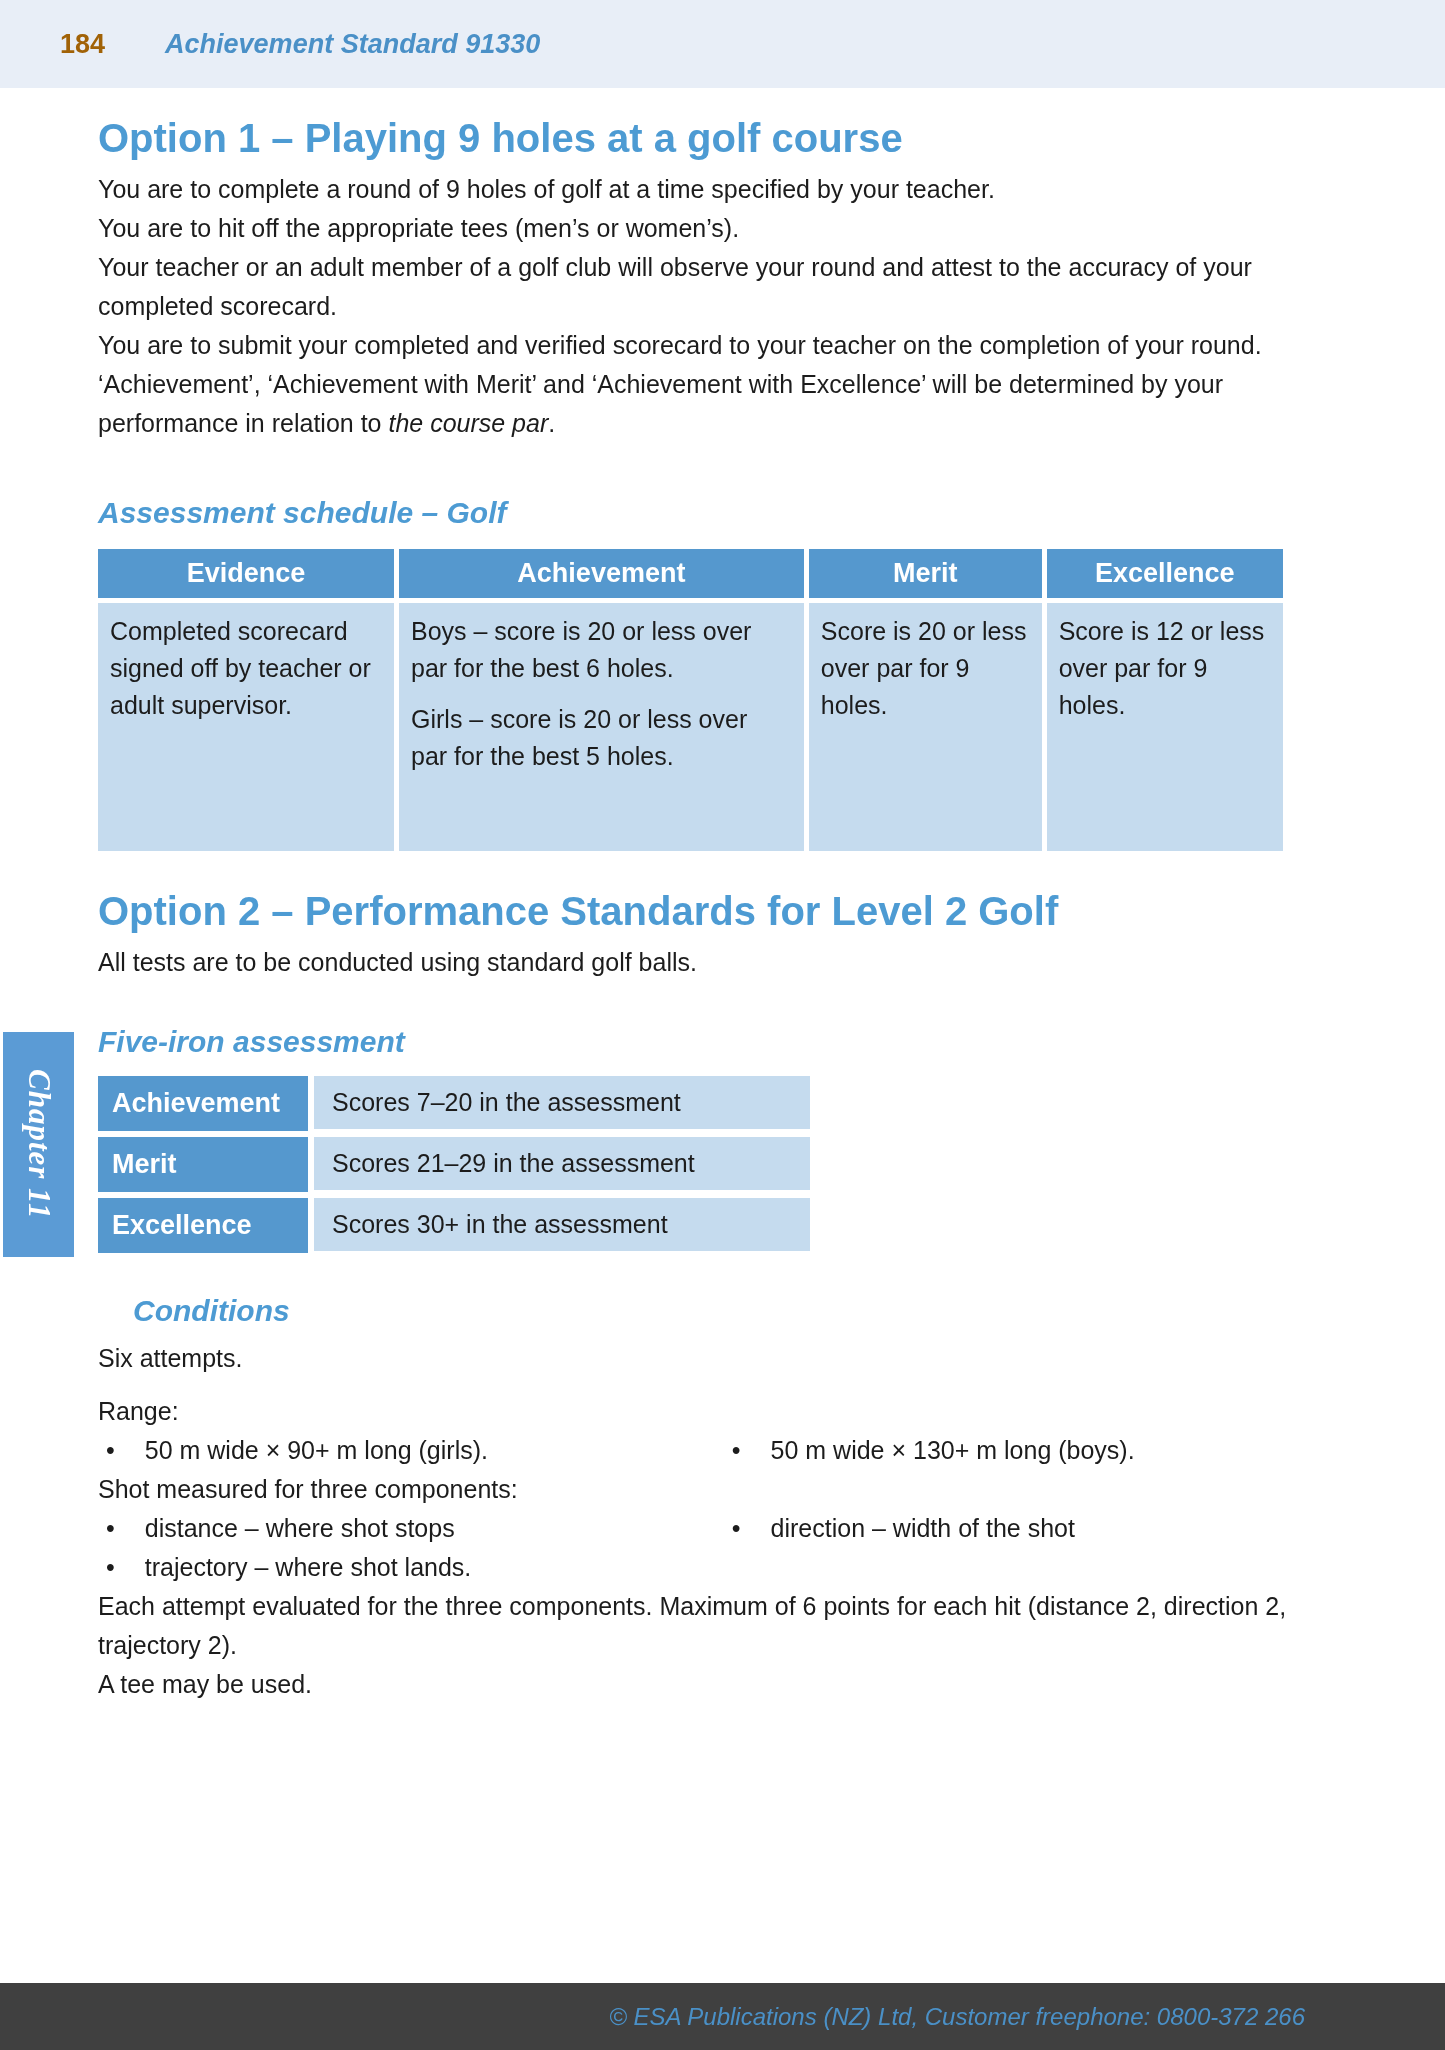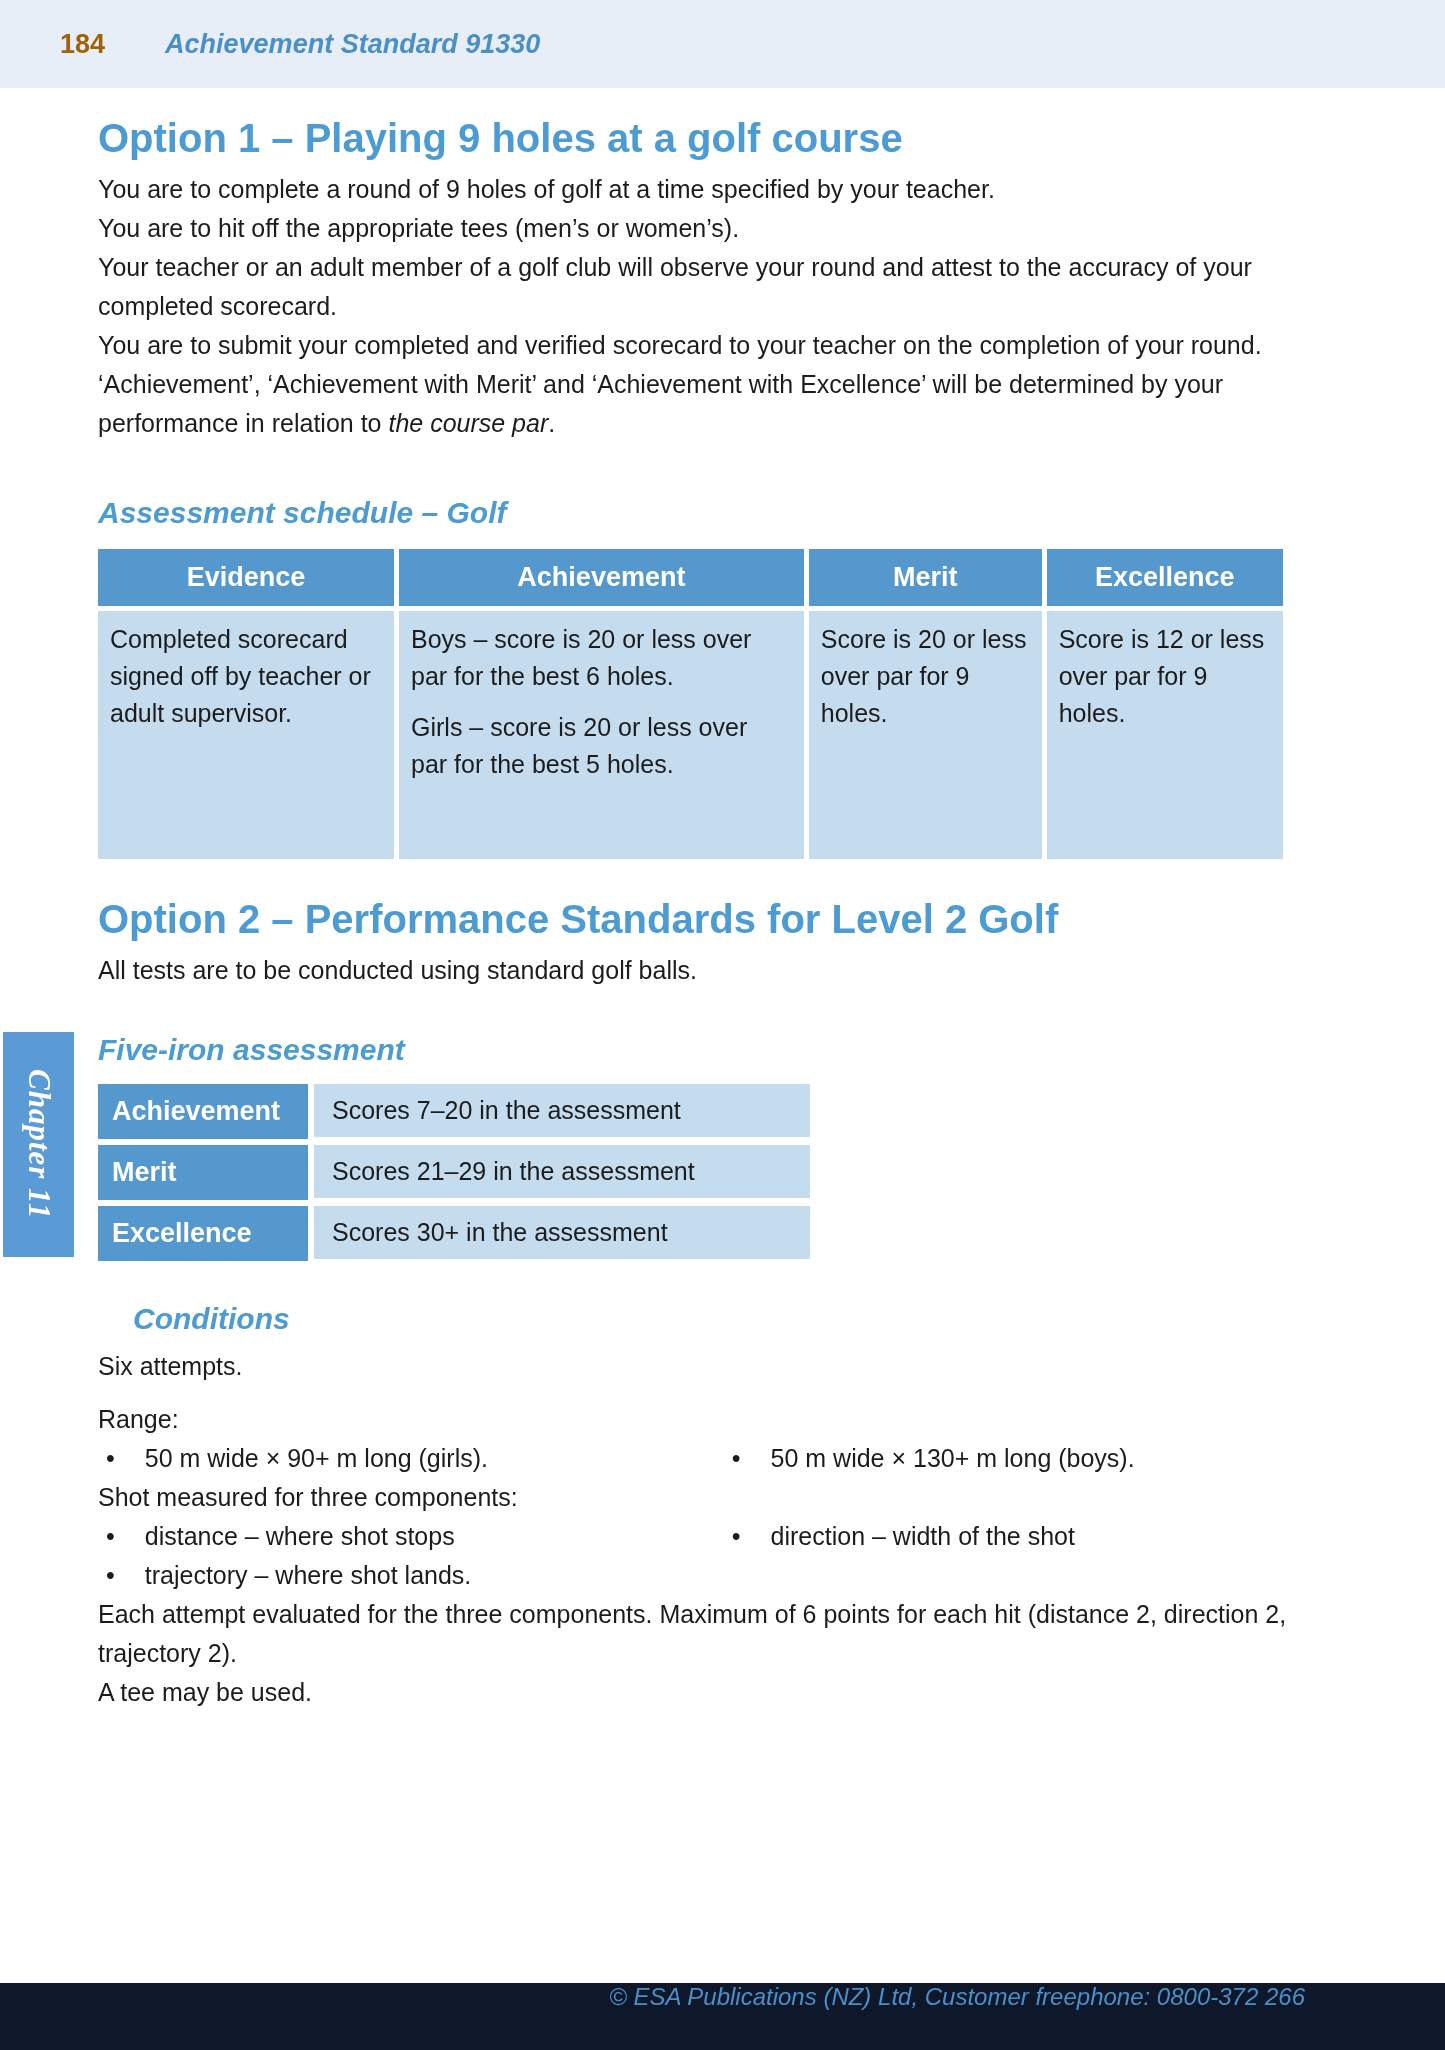--- a/index.html
+++ b/index.html
@@ -28,21 +28,21 @@
     margin:52px 0 0 0;
   }
   
   .sched-table{
     margin-top:18px;width:1170px;display:grid;
     grid-template-columns:25.3% 34.6% 19.9% 20.2%;
     grid-auto-rows:auto;gap:5px;background:#ffffff;
   }
   .sched-th{
     background:#5598ce;color:#ffffff;font-weight:bold;font-size:27px;
-    height:57px;display:flex;align-items:center;justify-content:center;
+    height:49px;display:flex;align-items:center;justify-content:center;
   }
   .sched-td{
     background:#c5dbee;min-height:248px;padding:10px 14px 10px 12px;
     font-size:25px;line-height:37px;box-sizing:border-box;
   }
   .sched-td p{margin:0 0 14px 0;}
   .sched-td p:last-child{margin-bottom:0;}
   
   .fi-table{margin-top:16px;width:712px;display:grid;grid-template-columns:210px 1fr;gap:6px;}
   .fi-th{
@@ -62,22 +62,22 @@
   
   .chapter-tab{
     position:absolute;left:3px;top:1032px;width:71px;height:225px;background:#5b9bd5;
     display:flex;align-items:center;justify-content:center;
     writing-mode:vertical-rl;color:#ffffff;
     font-family:"Liberation Serif", serif;font-style:italic;font-weight:bold;
     font-size:31px;letter-spacing:1px;
   }
   
   .footer-bar{
-    position:absolute;left:0;top:1983px;width:1445px;height:67px;background:#0f172a;
-    display:flex;justify-content:flex-end;box-sizing:border-box;
+    position:absolute;left:0;top:1983px;width:1445px;height:67px;background:#404040;
+    display:flex;align-items:center;justify-content:flex-end;box-sizing:border-box;
     padding-right:140px;
     padding-left:28px;
   }
   .footer-text{font-size:24px;font-style:italic;color:#4a90c7;}
 </style>
 </head>
 <body>
 
 <div class="header-bar">
   <span class="page-number">184</span>

